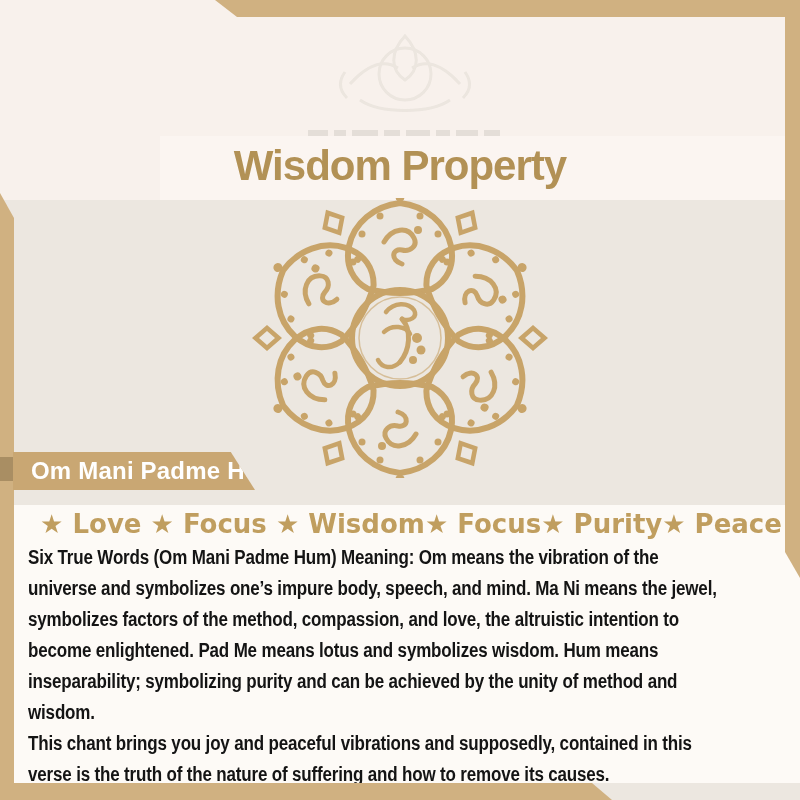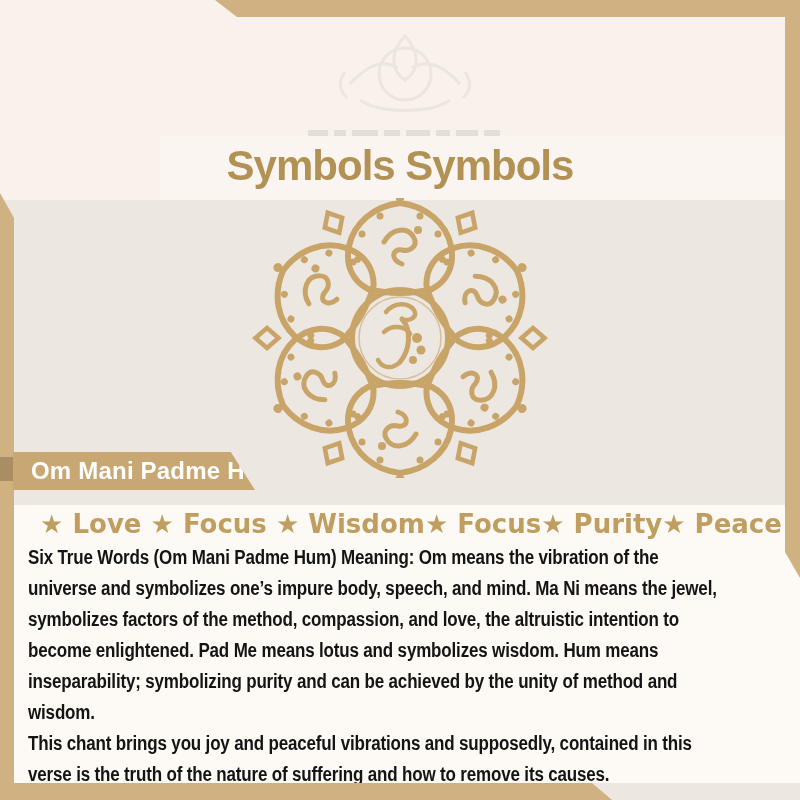--- a/index.html
+++ b/index.html
@@ -82,21 +82,21 @@
         <rect x="62" y="108" width="26" height="6"></rect>
           <rect x="94" y="108" width="16" height="6"></rect>
         <rect x="116" y="108" width="24" height="6"></rect>
           <rect x="146" y="108" width="14" height="6"></rect>
         <rect x="166" y="108" width="22" height="6"></rect>
           <rect x="194" y="108" width="16" height="6"></rect>
       </g>
     </svg>
   </div>
 
-  <h1 class="title">Symbols Symbols</h1>
+  <h1 class="title">Wisdom Property</h1>
 
   <div class="emblem">
     <svg width="320" height="280" viewBox="-160 -140 320 280">
       <defs>
         <g id="petal" fill="none" stroke="#c8a469" stroke-width="6" stroke-linecap="round">
           <path d="M 0,-135 C -26,-132 -46,-115 -51,-92 C -55,-72 -47,-57 -32,-49 Q 0,-41 32,-49 C 47,-57 55,-72 51,-92 C 46,-115 26,-132 0,-135 Z"></path>
           <g fill="#c8a469" stroke="none">
             <circle cx="-38" cy="-104" r="3.5"></circle>
               <circle cx="38" cy="-104" r="3.5"></circle>
             <circle cx="-20" cy="-122" r="3.5"></circle>

